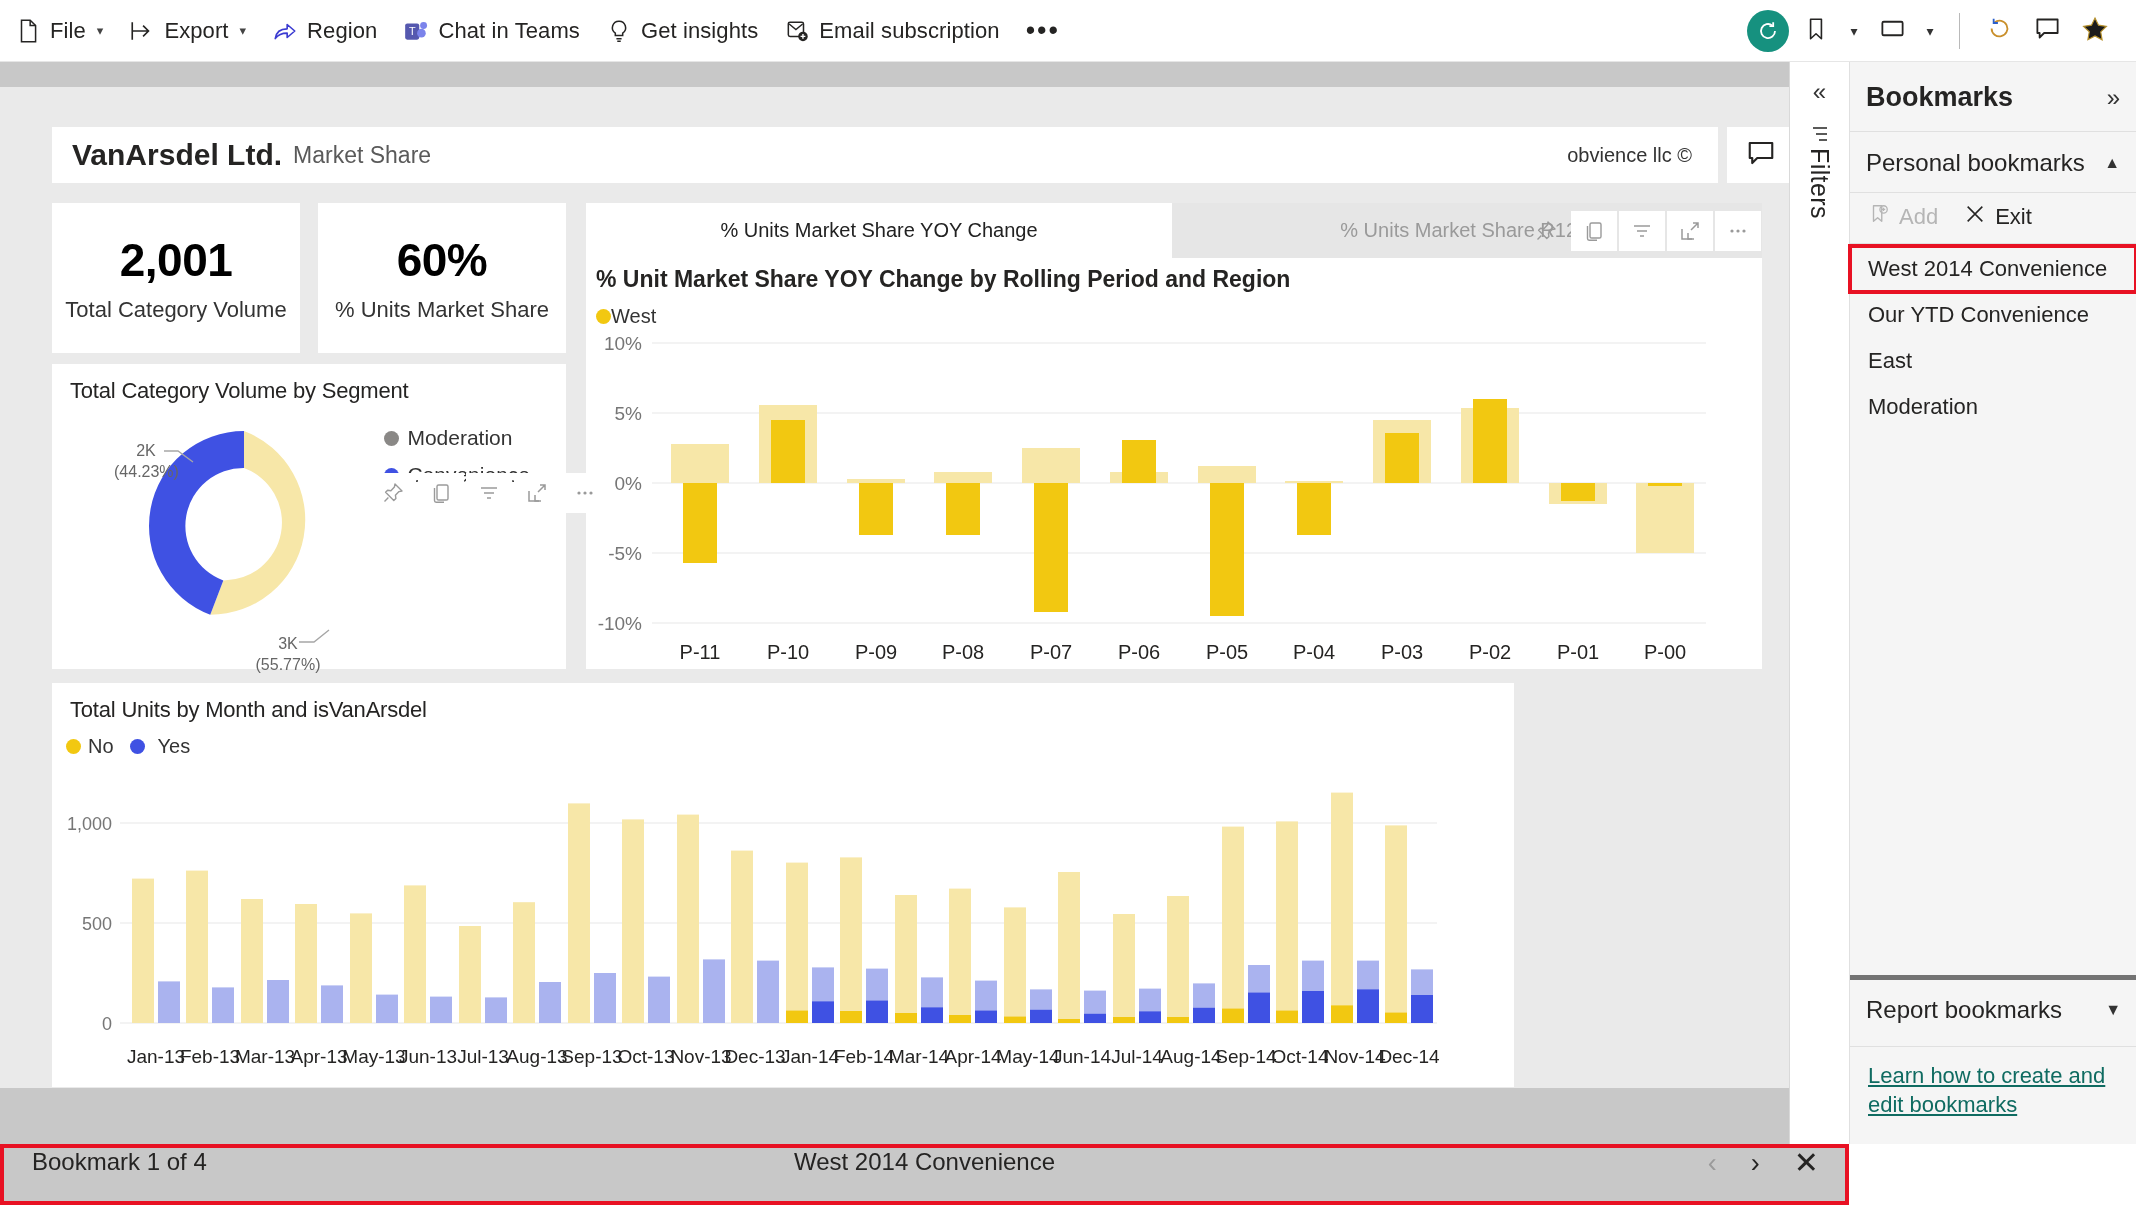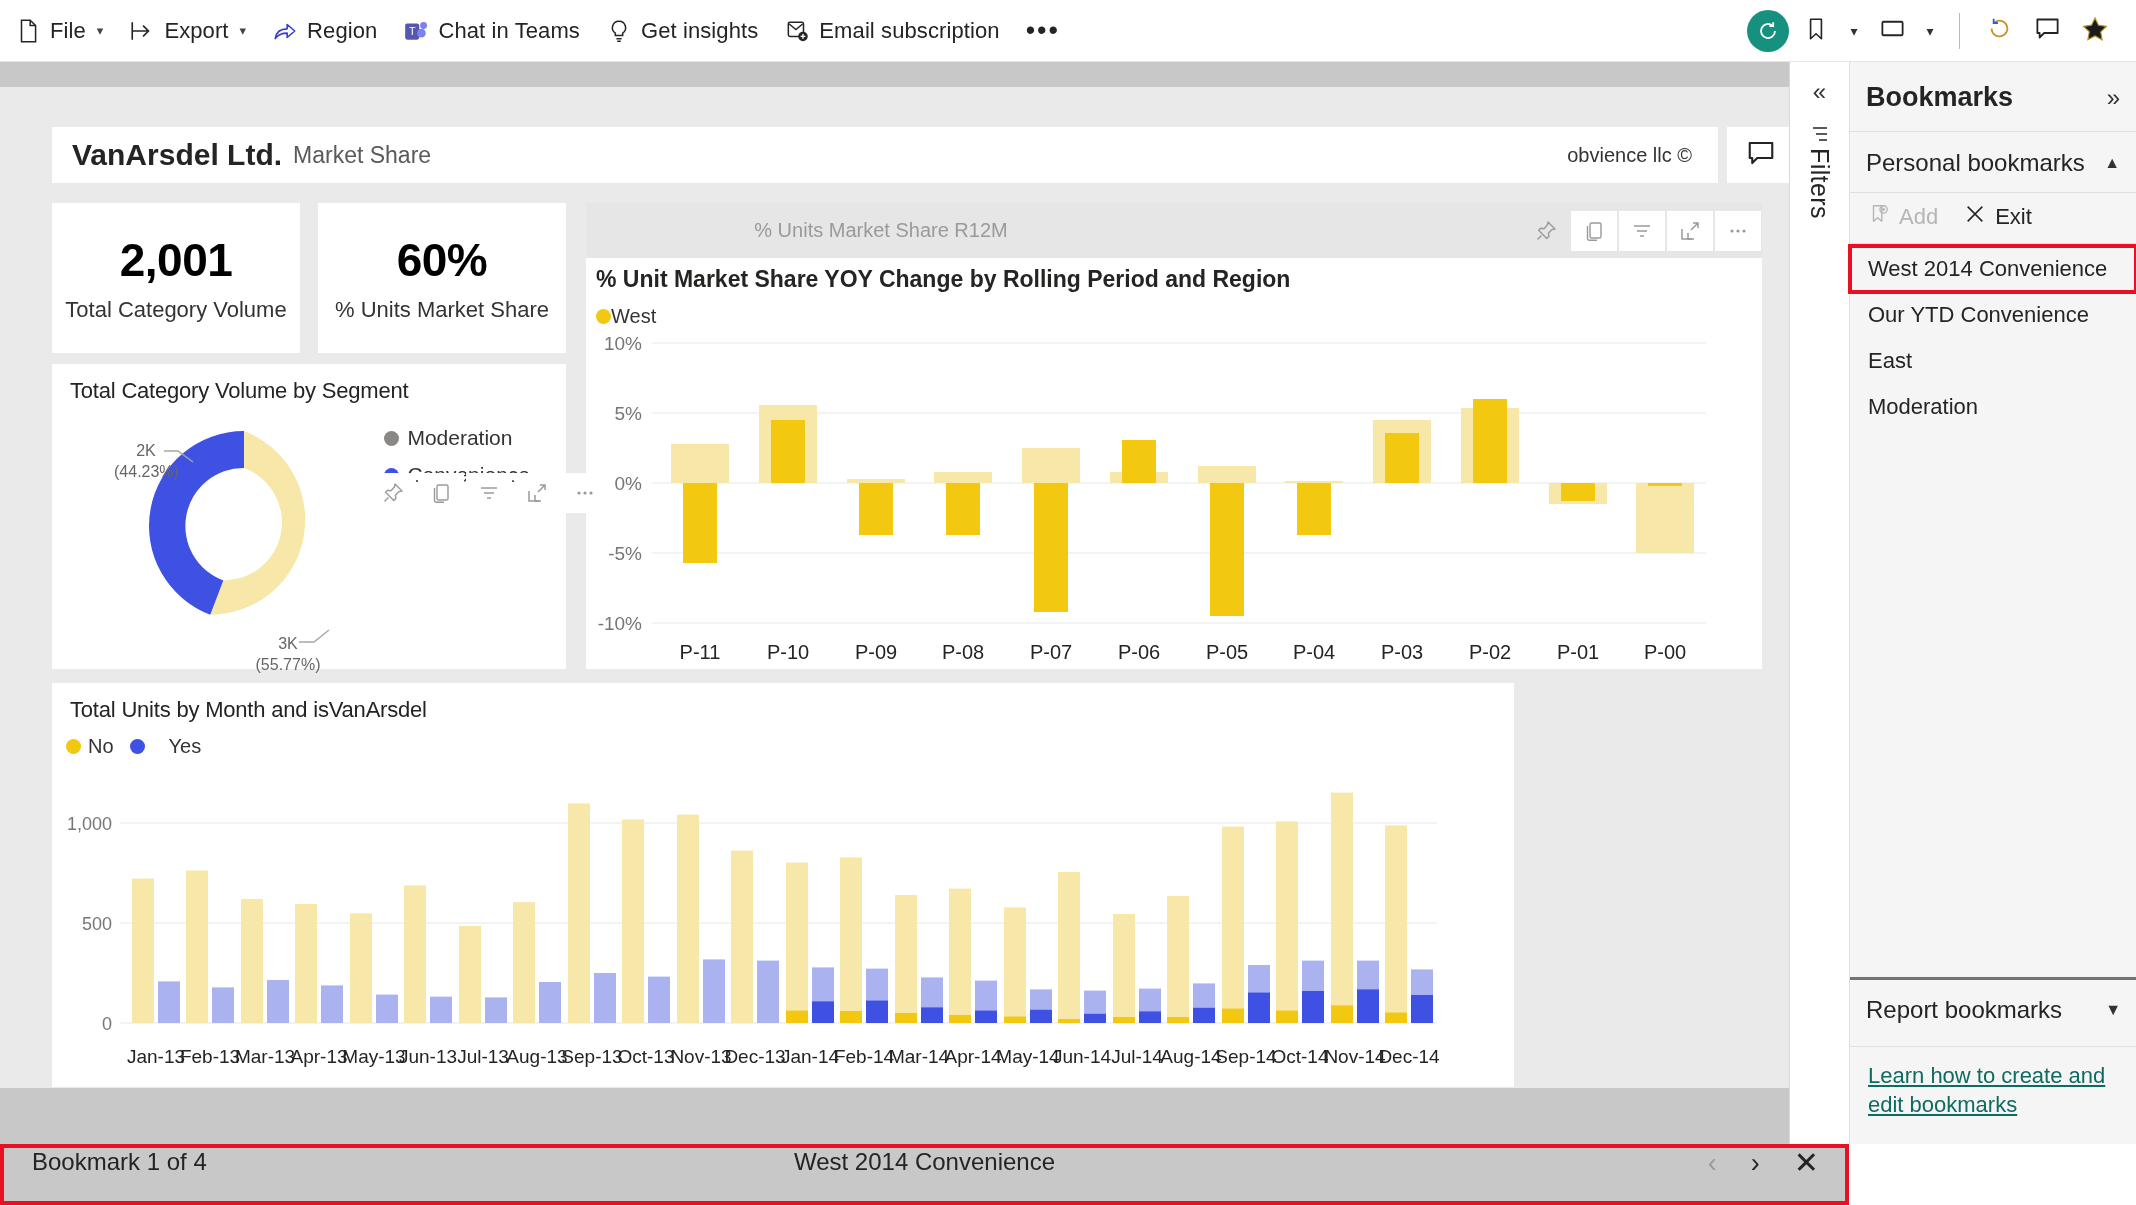--- a/index.html
+++ b/index.html
@@ -146,21 +146,21 @@
   .bm-act.disabled { color:#b5b5b5; cursor:default; }
   .bm-act.enabled { color:#252423; }
   .bm-list { padding-top:2px; }
   .bm-item {
     font-size:22px; color:#252423; padding:10px 16px 10px 18px; cursor:pointer;
   }
   .bm-item.selected { outline:4px solid #e81123; outline-offset:-2px; background:#f5f5f5; }
   .bm-report-sec {
     position:absolute; left:0; bottom:104px; width:287px;
     display:flex; align-items:center; justify-content:space-between;
-    padding:16px; border-top:3px solid #737373; cursor:pointer;
+    padding:16px; border-top:5px solid #737373; cursor:pointer;
   }
   .bm-learn {
     position:absolute; left:0; bottom:10px; width:287px;
     padding:14px 18px; font-size:22px; line-height:1.35;
     border-top:1px solid #e0e0e0;
   }
   .bm-learn a { color:#0f6b61; text-decoration:underline; cursor:pointer; }
 
   
   .pane-scroll { position:absolute; left:1834px; top:1082px; width:14px; height:62px; background:#c8c8c8; }
@@ -412,20 +412,23 @@
           </div>
           <div class="lg-row">
             <span class="lg-dot" style="background:#3f51e3;"></span>
             <span>Convenience</span>
           </div>
         </div>
       </div>
 
       <div class="tile main-tile">
         <div class="tabstrip">
+          <div class="tab tab1 active">
+            <span>% Units Market Share YOY Change</span>
+          </div>
           <div class="tab tab2">
             <span>% Units Market Share R12M</span>
           </div>
         </div>
 
         <div class="vis-icons" style="left:935px; top:8px;">
           <div class="vi-btn" style="background:transparent;">
             <svg viewBox="0 0 24 24" width="24" height="24">
                 <path d="M14 3l7 7-3 .6-3.6 3.6.5 3.3-2.1 2-8.2-8.2 2-2.1 3.3.5L13.4 6z" fill="none" stroke="#9a9a9a" stroke-width="1.4" stroke-linejoin="round"></path>
                 <path d="M7.4 16.6 3.5 20.5" stroke="#9a9a9a" stroke-width="1.4"></path>
@@ -534,21 +537,21 @@
         </svg>
       </div>
 
       <div class="tile bottom-tile">
         <div class="tile-title">Total Units by Month and isVanArsdel</div>
         <div class="bl-legend">
           <span style="display:flex;align-items:center;gap:7px;">
             <span class="lg-dot" style="background:#f2c811;"></span>
             <span>No</span>
           </span>
-          <span style="display:flex;align-items:center;gap:24px;">
+          <span style="display:flex;align-items:center;gap:13px;">
             <span class="lg-dot" style="background:#3f51e3;"></span>
             <span>Yes</span>
           </span>
         </div>
 
         <svg class="chartsvg" style="left:0; top:92px;" width="1710" height="312" viewBox="0 0 1710 312">
 
           <g font-size="18" fill="#767676" font-family="Liberation Sans" text-anchor="end">
             <text x="60" y="55">1,000</text>
             <text x="60" y="155">500</text>

